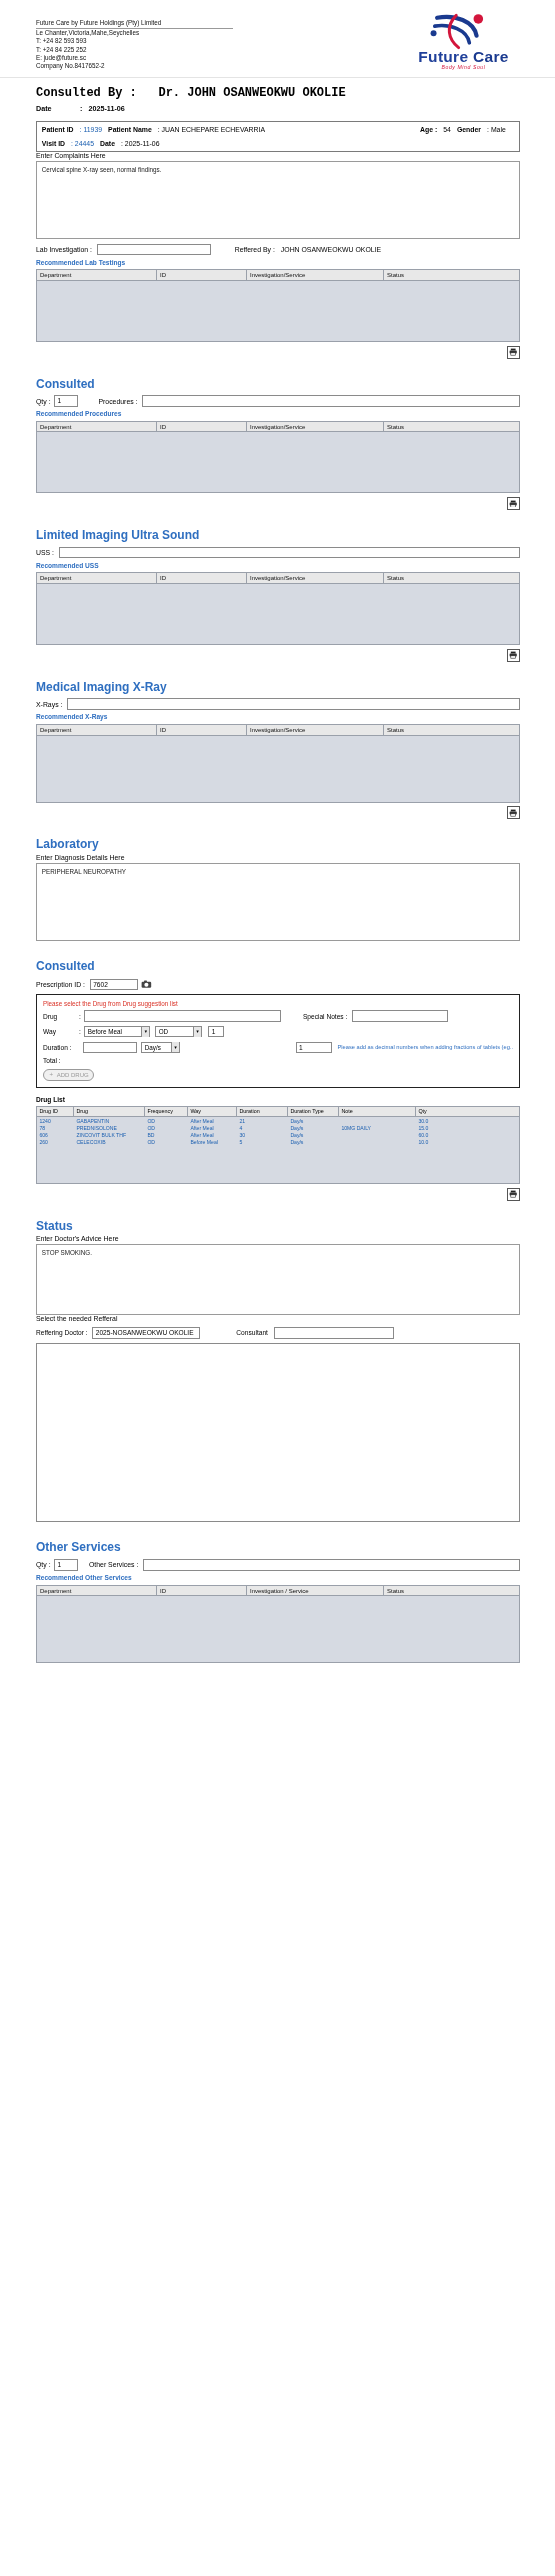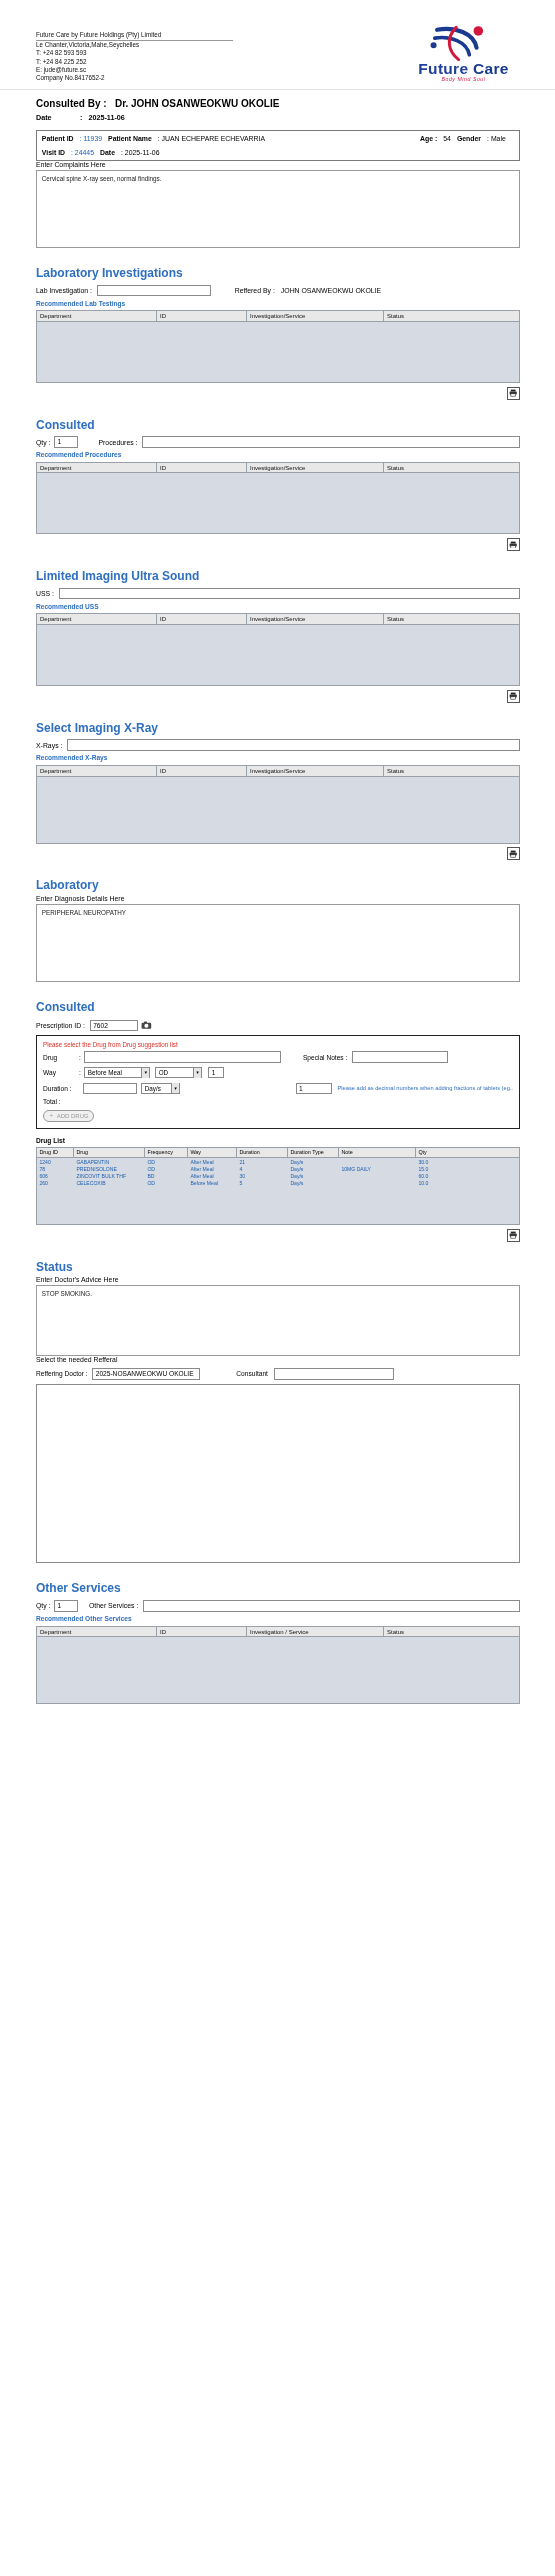--- a/index.html
+++ b/index.html
@@ -4,40 +4,40 @@
 <style>
   * { box-sizing: border-box; }
   html, body { margin:0; padding:0; }
   body {
     width: 556px;
     background: #ffffff;
     font-family: "Liberation Sans", sans-serif;
     font-size: 7.2px;
     color: #000;
   }
-  .page { width: 556px; padding: 12px 0 24px 0; }
+  .page { width: 556px; padding: 0 0 24px 0; }
 
   
   .hdr {
     display: flex;
     align-items: flex-start;
     padding: 13px 24px 6px 36px;
     border-bottom: 0.6px solid #e4e4e4;
   }
   .hdr-left { flex: 1; padding-top: 4.8px; }
   .hdr-line { font-size: 6.3px; line-height: 8.4px; color: #111; }
   .hdr-line.first { border-bottom: 0.6px solid #999; display:inline-block; padding-bottom:0.6px; min-width:197px;}
   .logo-wrap { width: 137px; text-align: center; position: relative; }
   .logo-svg { display:block; margin: 0 auto; }
   .logo-text { font-size: 15.5px; color: #20409a; font-weight: 700; letter-spacing: 0.3px; line-height: 14.3px; }
   .logo-text .c2 { color: #1a3a8f; }
   .logo-sub { font-size: 5.1px; color: #d3163c; font-style: italic; letter-spacing: 0.6px; }
 
   
-  .consult-row { padding: 8.4px 36px 1.2px 36px; font-size: 10px; font-weight: bold; }
+  .consult-row { padding: 8.4px 36px 1.2px 36px; font-size: 12px; font-weight: bold; font-family: Liberation Mono, monospace; }
   .consult-row .lbl { display:inline-block; }
   .date-row { padding: 2.4px 36px 6px 36px; font-size: 7.2px; font-weight: bold; }
   .date-row .d-lbl { display:inline-block; width: 42px; }
 
   
   .pbox { margin: 2.4px 36px 0 36px; border: 0.6px solid #7a7a7a; }
   .pbox .prow { display:flex; padding: 3.6px 4.8px; font-size: 6.9px; }
   .pbox .prow + .prow { border-top: 0; }
   .pbox .cell { display:flex; align-items:center; white-space:nowrap; }
   .pbox b { font-weight: bold; }
@@ -236,21 +236,20 @@
           <b>Date</b>
         </span>
       <span class="sep"></span>
       <span class="cell">: 2025-11-06</span>
     </div>
   </div>
 
   <div class="sub-label">Enter Complaints Here</div>
   <div class="ta h130">Cervical spine X-ray seen, normal findings.</div>
 
-  <h2 class="sec">Laboratory  Investigations</h2>
   <div class="inrow">
     <span class="lab">Lab Investigation :</span>
     <span class="input" style="width:114px; margin-left:4.8px;"></span>
     <span style="width:24px"></span>
     <span class="lab">Reffered By  :</span>
     <span style="margin-left:6px">JOHN OSANWEOKWU OKOLIE</span>
   </div>
   <div class="mini-blue">Recommended Lab Testings</div>
   <div class="grid">
     <div class="ghead">
@@ -317,21 +316,21 @@
   <div class="pr-row">
     <div class="pr-btn">
       <svg width="8.4" height="7.8" viewBox="0 0 14 13">
           <rect x="3" y="1" width="8" height="3" fill="#222"></rect>
           <rect x="1" y="4" width="12" height="5" rx="1" fill="#333"></rect>
           <rect x="3" y="8" width="8" height="4" fill="#fff" stroke="#222"></rect>
         </svg>
     </div>
   </div>
 
-  <h2 class="sec">Select Imaging X-Ray</h2>
+  <h2 class="sec">Medical Imaging X-Ray</h2>
   <div class="inrow">
     <span class="lab">X-Rays :</span>
     <span class="input grow" style="margin-left:4.8px;"></span>
   </div>
   <div class="mini-blue">Recommended X-Rays</div>
   <div class="grid">
     <div class="ghead">
       <div class="c-dept">Department</div>
       <div class="c-id">ID</div>
       <div class="c-inv">Investigation/Service</div>

